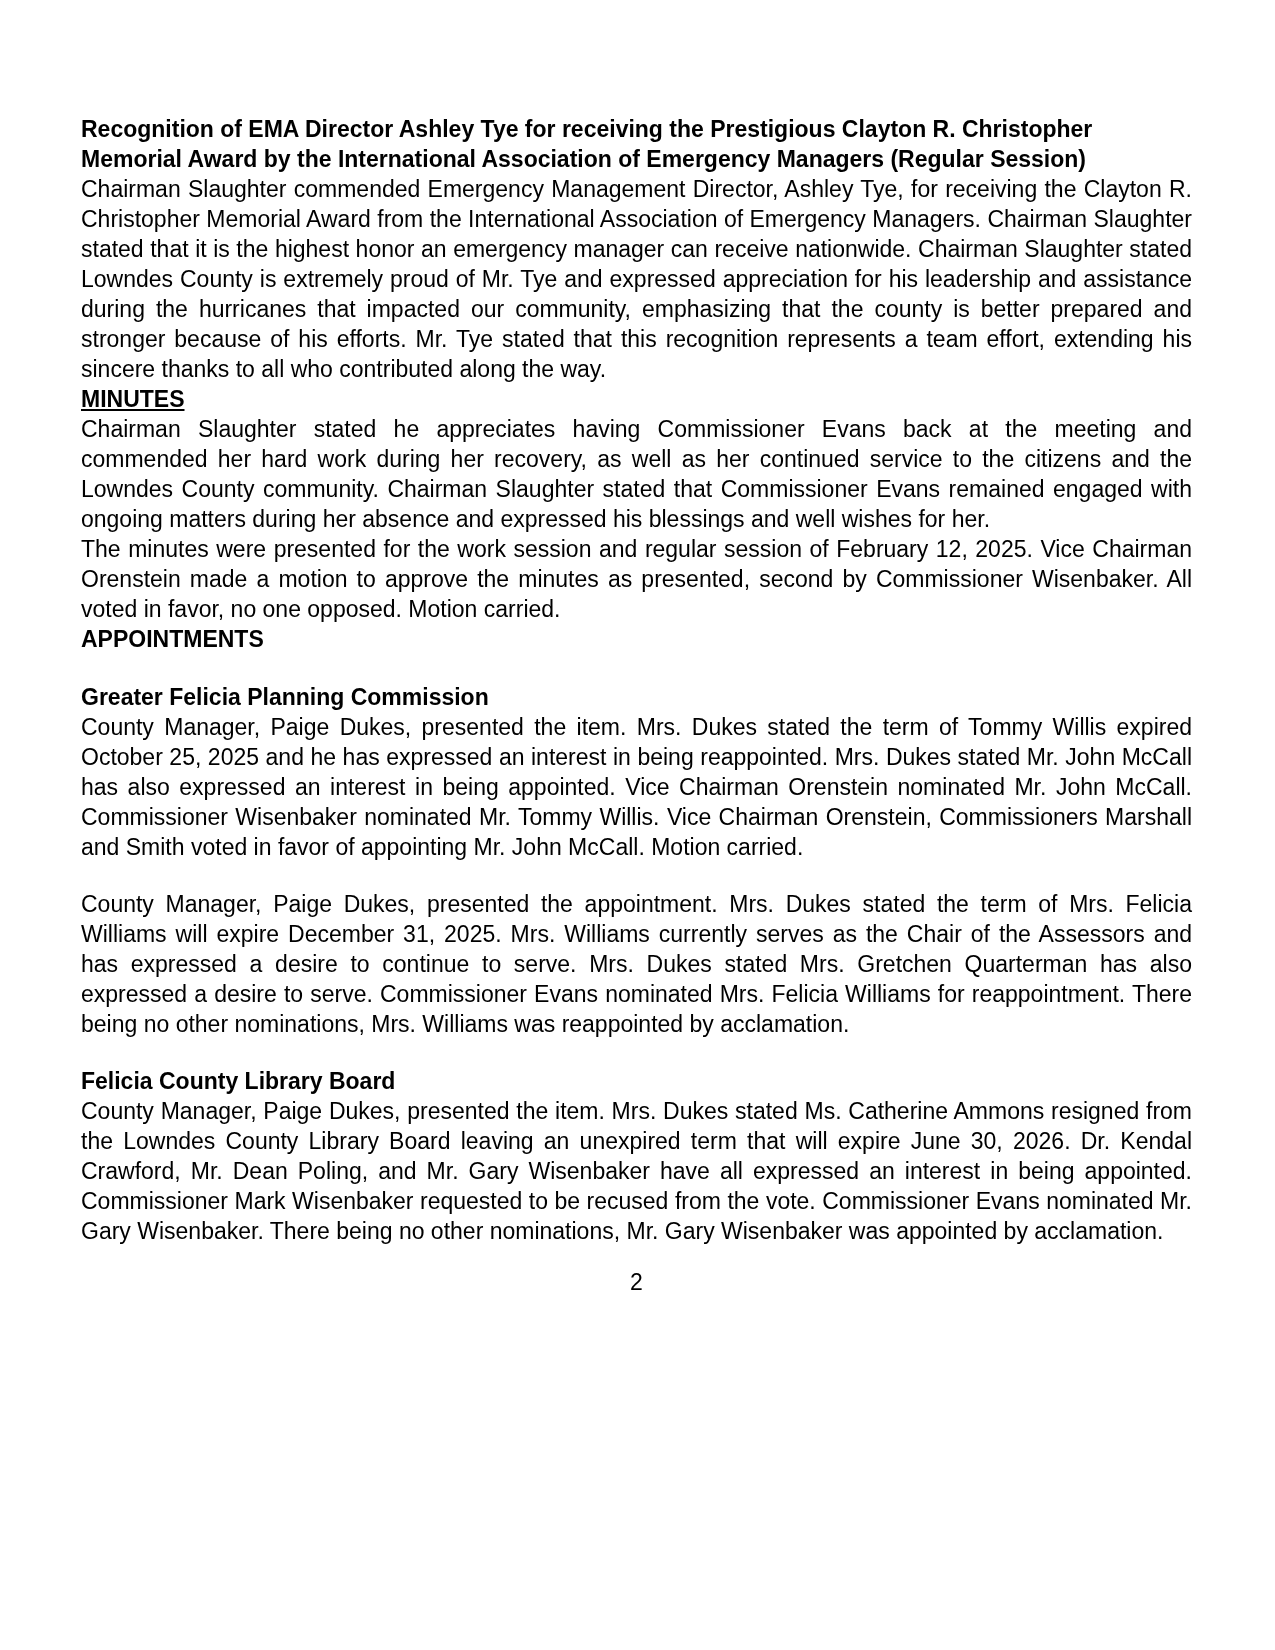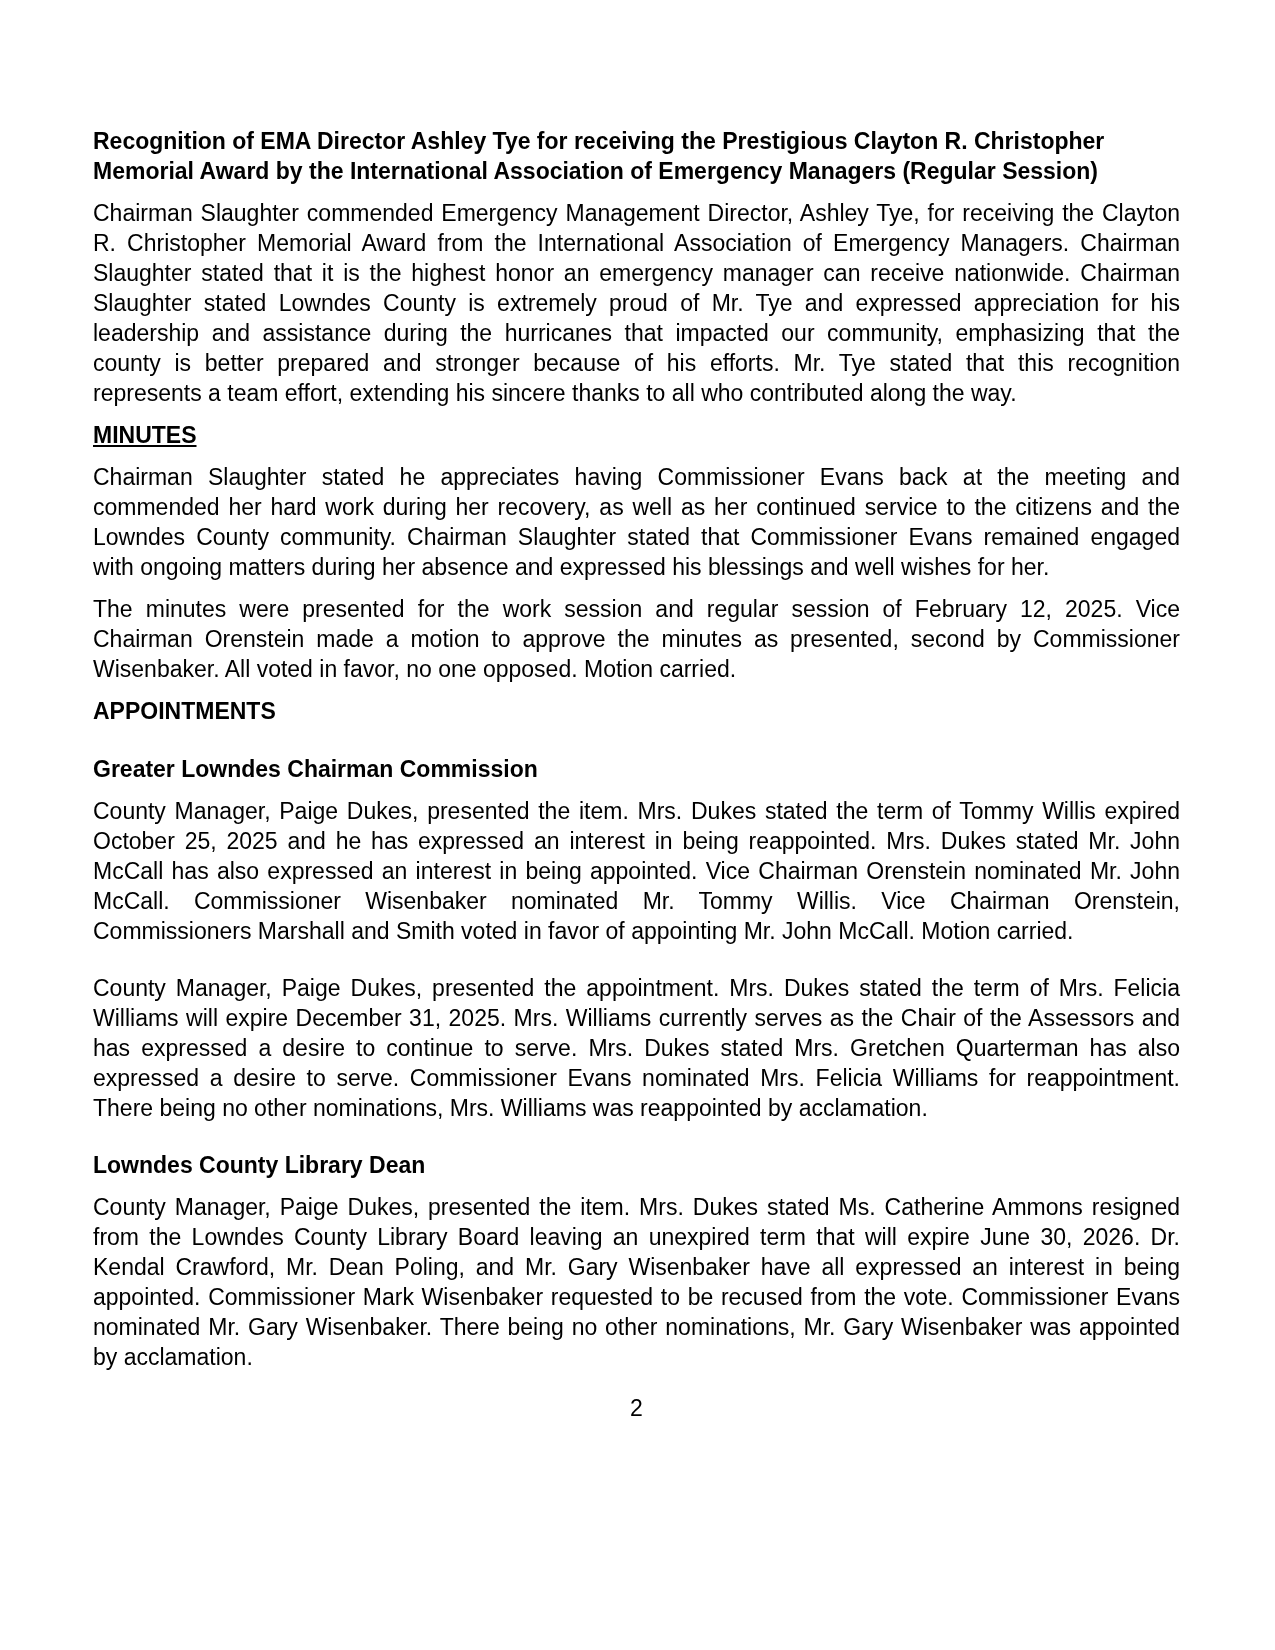--- a/index.html
+++ b/index.html
@@ -14,21 +14,21 @@
     box-sizing: border-box;
     padding: 114px 83px 0 81px;
     background: #ffffff;
     color: #000000;
     font-family: "Liberation Sans", sans-serif;
     font-size: 23px;
     line-height: 30px;
     overflow: hidden;
   }
   .page p, .page h2, .page h3 {
-    margin: 12px;
+    margin: 0;
     padding: 0;
     font-size: inherit;
     line-height: inherit;
   }
   .body-text {
     text-align: justify;
   }
   .item-heading {
     font-weight: bold;
     text-align: left;
@@ -61,30 +61,30 @@
 
   <h2 class="section-heading sh-minutes">MINUTES</h2>
 
   <p class="body-text para-minutes-1">Chairman Slaughter stated he appreciates having Commissioner Evans back at the meeting and commended her hard work during her recovery, as well as her continued service to the citizens and the Lowndes County community. Chairman Slaughter stated that Commissioner Evans remained engaged with ongoing matters during her absence and expressed his blessings and well wishes for her.</p>
 
   <p class="body-text para-minutes-2">The minutes were presented for the work session and regular session of February 12, 2025. Vice Chairman Orenstein made a motion to approve the minutes as presented, second by Commissioner Wisenbaker. All voted in favor, no one opposed. Motion carried.</p>
 
   <h2 class="section-heading sh-appointments">APPOINTMENTS</h2>
 
   <section class="block appt-item-1">
-    <h3 class="item-heading">Greater Lowndes Chairman Commission</h3>
+    <h3 class="item-heading">Greater Felicia Planning Commission</h3>
     <p class="body-text">County Manager, Paige Dukes, presented the item. Mrs. Dukes stated the term of Tommy Willis expired October 25, 2025 and he has expressed an interest in being reappointed. Mrs. Dukes stated Mr. John McCall has also expressed an interest in being appointed. Vice Chairman Orenstein nominated Mr. John McCall. Commissioner Wisenbaker nominated Mr. Tommy Willis. Vice Chairman Orenstein, Commissioners Marshall and Smith voted in favor of appointing Mr. John McCall. Motion carried.</p>
   </section>
 
   <section class="block appt-item-2">
     <p class="body-text">County Manager, Paige Dukes, presented the appointment. Mrs. Dukes stated the term of Mrs. Felicia Williams will expire December 31, 2025. Mrs. Williams currently serves as the Chair of the Assessors and has expressed a desire to continue to serve. Mrs. Dukes stated Mrs. Gretchen Quarterman has also expressed a desire to serve. Commissioner Evans nominated Mrs. Felicia Williams for reappointment. There being no other nominations, Mrs. Williams was reappointed by acclamation.</p>
   </section>
 
   <section class="block appt-item-3">
-    <h3 class="item-heading">Lowndes County Library Dean</h3>
+    <h3 class="item-heading">Felicia County Library Board</h3>
     <p class="body-text">County Manager, Paige Dukes, presented the item. Mrs. Dukes stated Ms. Catherine Ammons resigned from the Lowndes County Library Board leaving an unexpired term that will expire June 30, 2026. Dr. Kendal Crawford, Mr. Dean Poling, and Mr. Gary Wisenbaker have all expressed an interest in being appointed. Commissioner Mark Wisenbaker requested to be recused from the vote. Commissioner Evans nominated Mr. Gary Wisenbaker. There being no other nominations, Mr. Gary Wisenbaker was appointed by acclamation.</p>
   </section>
 
   <div class="page-footer">
     <span>2</span>
   </div>
 
 </div>
 
 </body></html>

